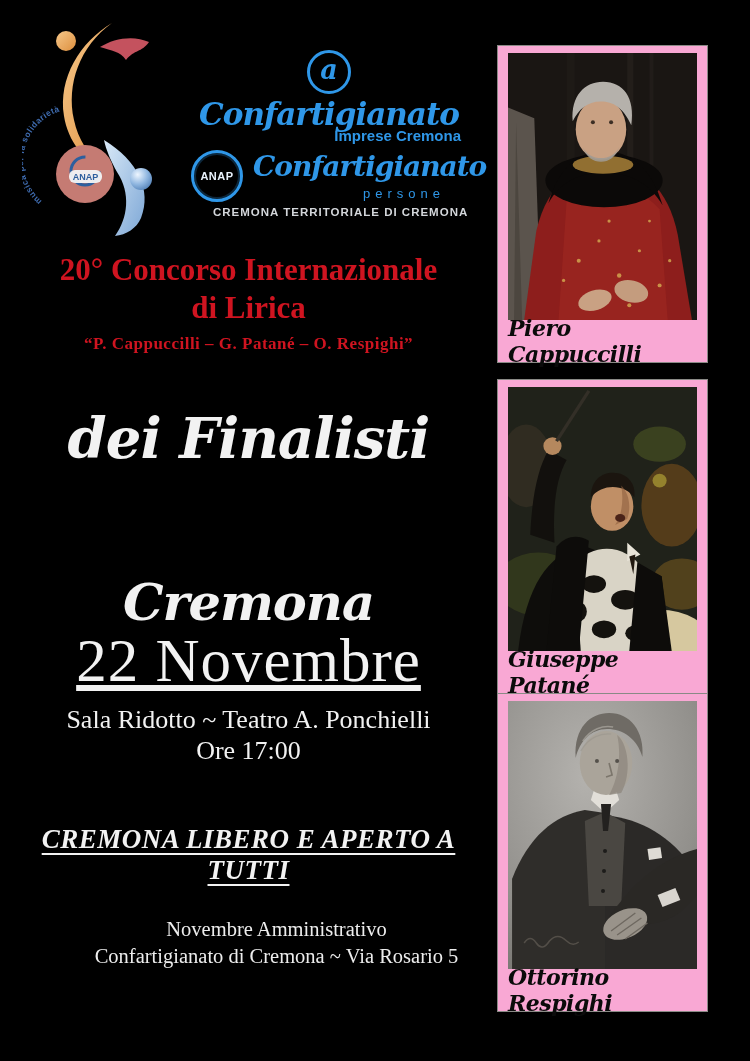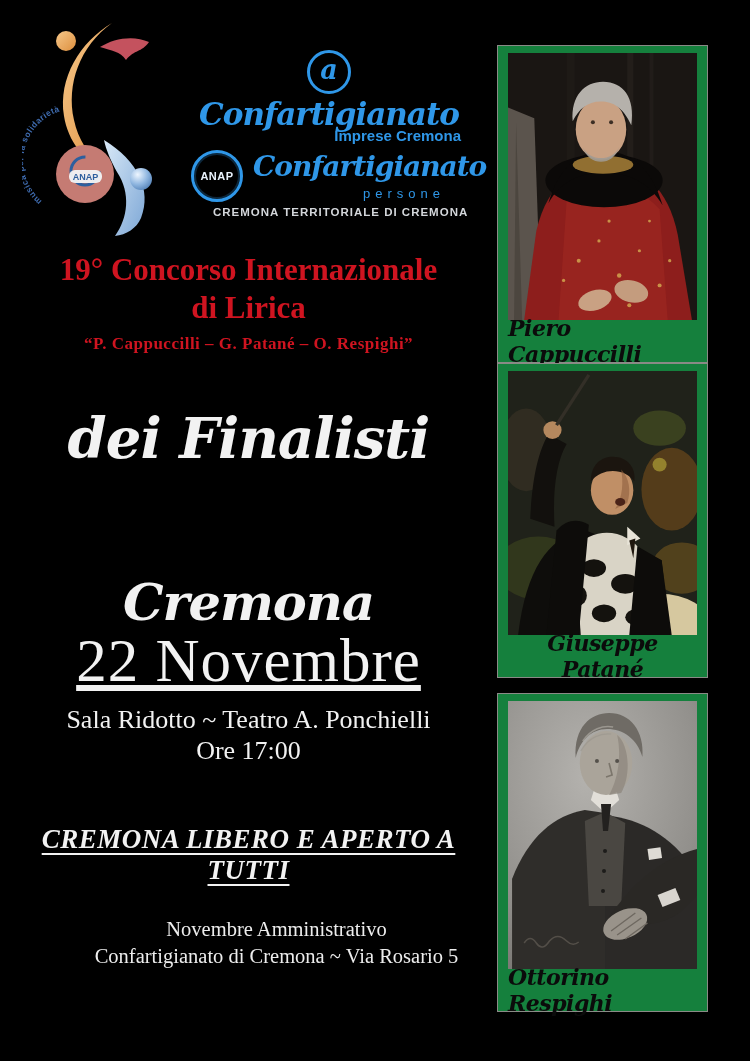--- a/index.html
+++ b/index.html
@@ -67,26 +67,26 @@
   .venue{top:705px;font-size:26px;}
   .time{top:736px;font-size:26px;}
   .admission{
     top:824px;font-style:italic;font-weight:bold;font-size:27px;letter-spacing:.5px;
     text-decoration:underline;text-underline-offset:5px;text-decoration-thickness:2px;
   }
   .office{top:916px;left:28px;font-size:20.5px;line-height:27px;color:#ededed;}
   .website{top:978px;left:28px;font-size:26px;letter-spacing:.5px;}
   
   .frame{
-    position:absolute;left:497px;width:211px;margin:0;background:#15803d;
+    position:absolute;left:497px;width:211px;margin:0;background:#f9a8d4;
     box-sizing:border-box;padding:7px 10px 0;display:flex;flex-direction:column;
     border:1px solid #8a8a86;
   }
   .f1{top:45px;height:318px;}
-  .f2{top:363px;height:315px;text-align:center;}
+  .f2{top:379px;height:315px;}
   .f3{top:693px;height:319px;}
   .photo{flex:1 1 auto;background:#141210;overflow:hidden;}
   .photo svg{width:100%;height:100%;display:block;}
   .frame figcaption{
     height:42px;flex:0 0 42px;display:flex;align-items:center;justify-content:center;
     font-family:"DejaVu Serif",serif;font-style:italic;font-weight:bold;
     font-size:22px;color:#0b0b0b;letter-spacing:-.5px;
   }
 </style>
 </head>
@@ -136,21 +136,21 @@
   <div class="logo-persone">
     <div class="anap-icon">
       <span>ANAP</span>
     </div>
     <div class="persone-script">Confartigianato</div>
     <div class="persone-sub">persone</div>
     <div class="gruppo">CREMONA TERRITORIALE DI CREMONA</div>
   </div>
 
   <div class="lcol red-title" style="position:absolute;">
-    <div>19° Concorso Internazionale</div>
+    <div>20° Concorso Internazionale</div>
     <div>di Lirica</div>
   </div>
   <div class="lcol dedication" style="position:absolute;">“P. Cappuccilli – G. Patané – O. Respighi”</div>
 
   <div class="lcol heading" style="position:absolute;">
     <div>dei Finalisti</div>
   </div>
 
   <div class="lcol city" style="position:absolute;">Cremona</div>
   <div class="lcol date" style="position:absolute;">22 Novembre</div>

